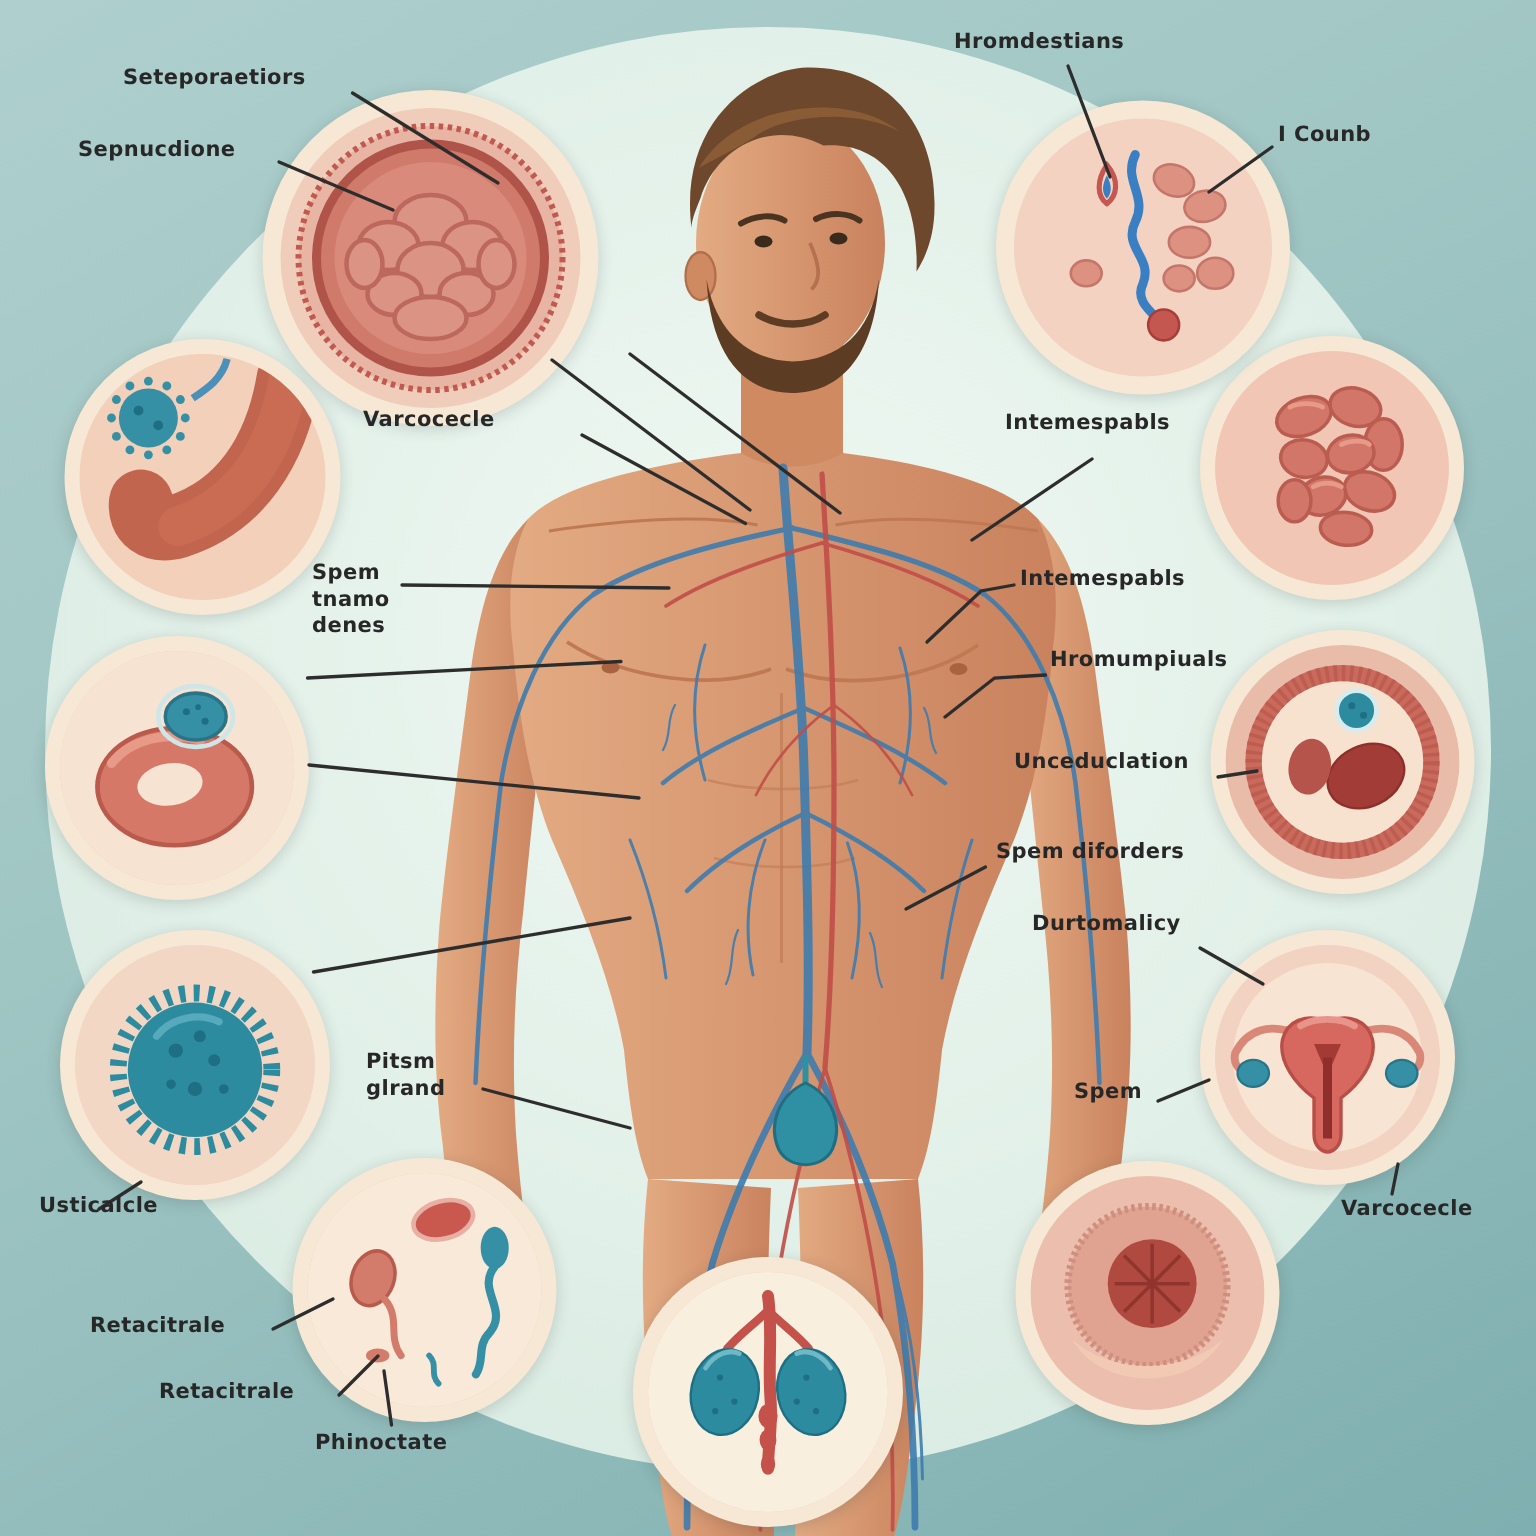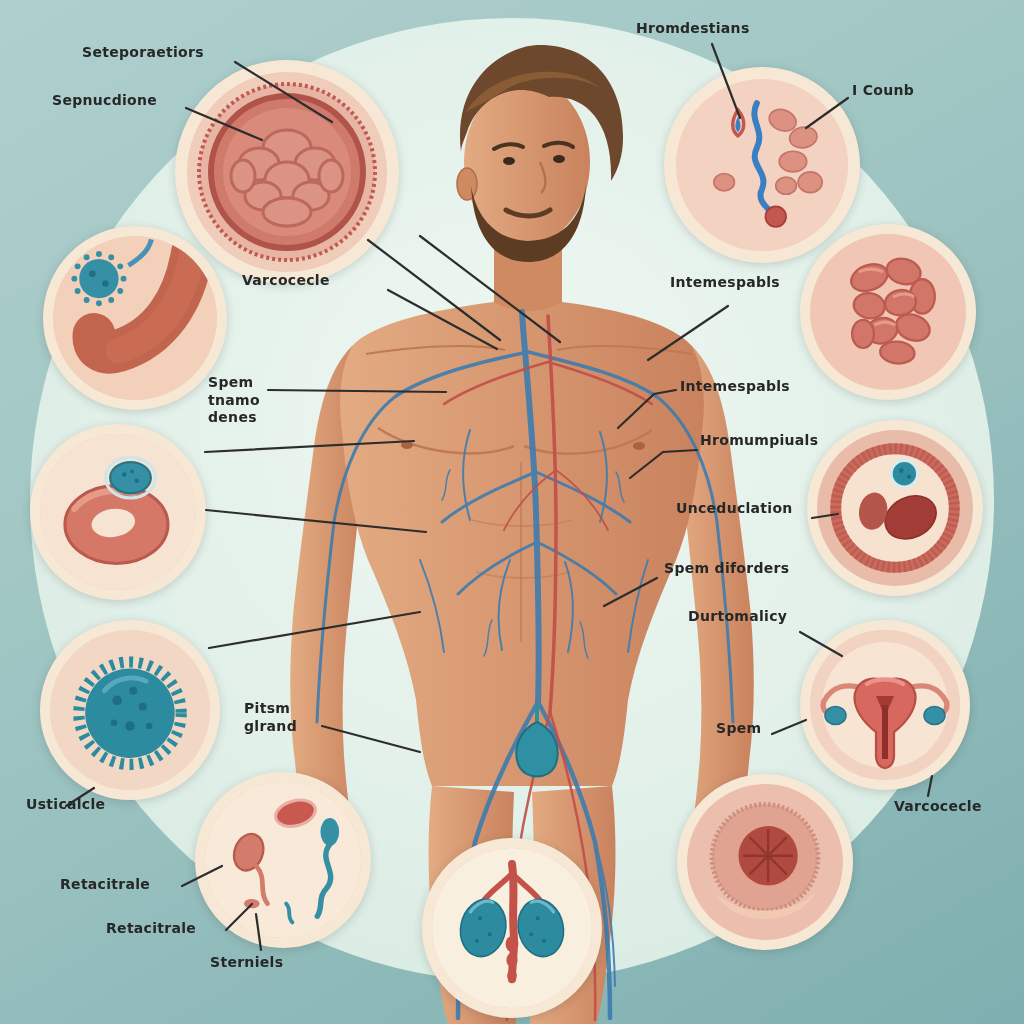--- a/index.html
+++ b/index.html
@@ -344,21 +344,21 @@
   <div class="lbl" style="left:52px;top:92px">Sepnucdione</div>
   <div class="lbl" style="left:242px;top:272px">Varcocecle</div>
   <div class="lbl" style="left:208px;top:374px">Spem
 tnamo
 denes</div>
   <div class="lbl" style="left:244px;top:700px">Pitsm
 glrand</div>
   <div class="lbl" style="left:26px;top:796px">Usticalcle</div>
   <div class="lbl" style="left:60px;top:876px">Retacitrale</div>
   <div class="lbl" style="left:106px;top:920px">Retacitrale</div>
-  <div class="lbl" style="left:210px;top:954px">Sterniels</div>
+  <div class="lbl" style="left:210px;top:954px">Phinoctate</div>
   <div class="lbl" style="left:636px;top:20px">Hromdestians</div>
   <div class="lbl" style="left:852px;top:82px">I Counb</div>
   <div class="lbl" style="left:670px;top:274px">Intemespabls</div>
   <div class="lbl" style="left:680px;top:378px">Intemespabls</div>
   <div class="lbl" style="left:676px;top:500px">Unceduclation</div>
   <div class="lbl" style="left:700px;top:432px">Hromumpiuals</div>
   <div class="lbl" style="left:664px;top:560px">Spem diforders</div>
   <div class="lbl" style="left:688px;top:608px">Durtomalicy</div>
   <div class="lbl" style="left:716px;top:720px">Spem</div>
   <div class="lbl" style="left:894px;top:798px">Varcocecle</div>

